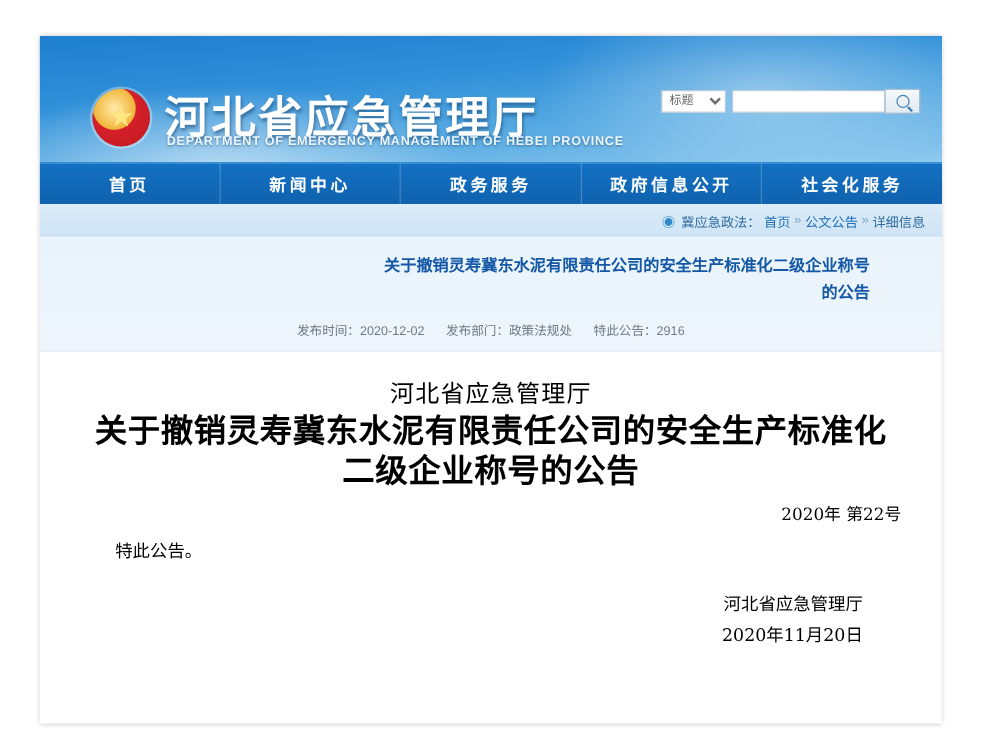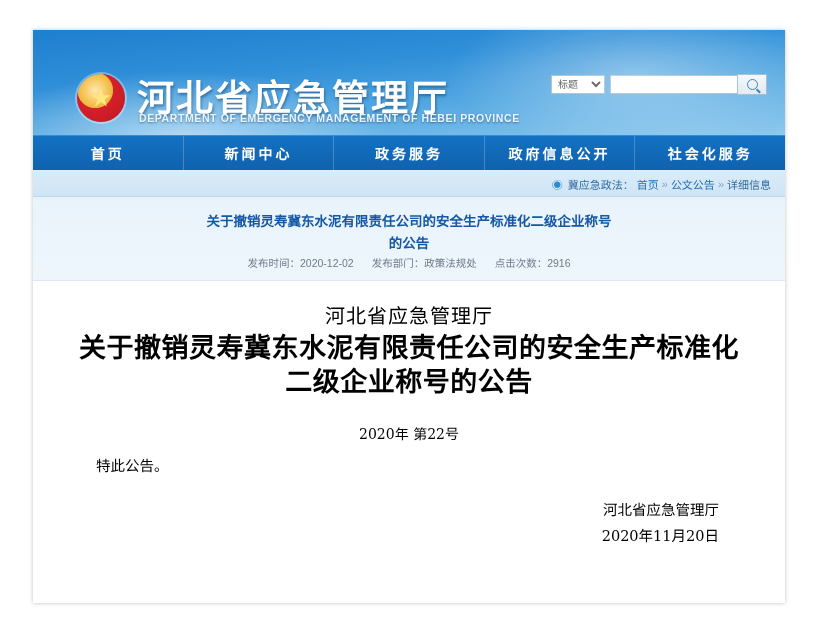--- a/index.html
+++ b/index.html
@@ -191,30 +191,31 @@
     color: #1f6fb5;
     text-decoration: none;
     cursor: pointer;
   }
   .crumb .sep { color: #7ea8c8; }
 
   
   .art-head {
     background: linear-gradient(#e9f3fb, #eef6fc);
     padding: 14px 60px 10px 60px;
-    text-align: center;
+    text-align: right;
     border-bottom: 1px solid #dbe9f4;
   }
   .art-title {
     color: #1558a5;
     font-size: 13.5px;
     font-weight: bold;
     line-height: 22px;
   }
   .art-meta {
+    margin-top: 12px;
     font-size: 10.5px;
     color: #6d7b88;
     display: flex;
     justify-content: center;
     gap: 18px;
   }
 
   
   .doc {
     padding: 20px 34px 0 34px;
@@ -228,23 +229,23 @@
     letter-spacing: 1px;
   }
   .doc-title {
     text-align: center;
     font-size: 27px;
     font-weight: bold;
     line-height: 34px;
     letter-spacing: 0.5px;
   }
   .doc-number {
-    text-align: center;
+    text-align: right;
     font-size: 14px;
-    margin-top: 24px;
+    margin-top: 6px;
     margin-bottom: 10px;
   }
   .doc-p {
     font-size: 14.5px;
     line-height: 26px;
     text-indent: 2em;
     margin: 0 0 2px 0;
   }
   .doc-sign {
     margin-top: 18px;
@@ -303,21 +304,21 @@
         <span>详细信息</span>
       </div>
     </div>
 
     <div class="art-head">
       <div class="art-title">关于撤销灵寿冀东水泥有限责任公司的安全生产标准化二级企业称号</div>
       <div class="art-title">的公告</div>
       <div class="art-meta">
         <span><span>发布时间：</span><span>2020-12-02</span></span>
         <span><span>发布部门：</span><span>政策法规处</span></span>
-        <span><span>点击次数：</span><span>2916</span></span>
+        <span><span>特此公告：</span><span>2916</span></span>
       </div>
     </div>
 
     <div class="doc">
       <div class="doc-org">河北省应急管理厅</div>
       <div class="doc-title">关于撤销灵寿冀东水泥有限责任公司的安全生产标准化二级企业称号的公告</div>
       <div class="doc-number">2020年 第22号</div>
       <p class="doc-p">特此公告。</p>
       <div class="doc-sign">河北省应急管理厅</div>
       <div class="doc-date">2020年11月20日</div>

